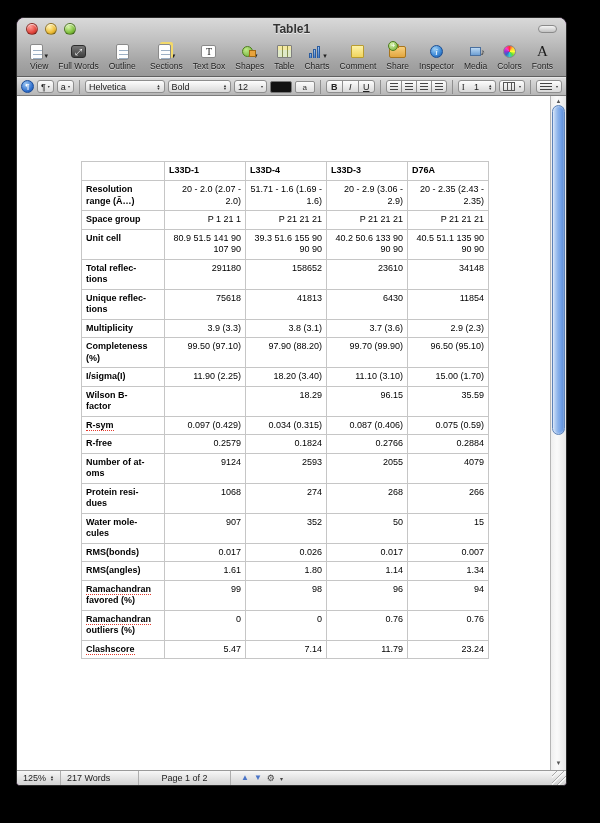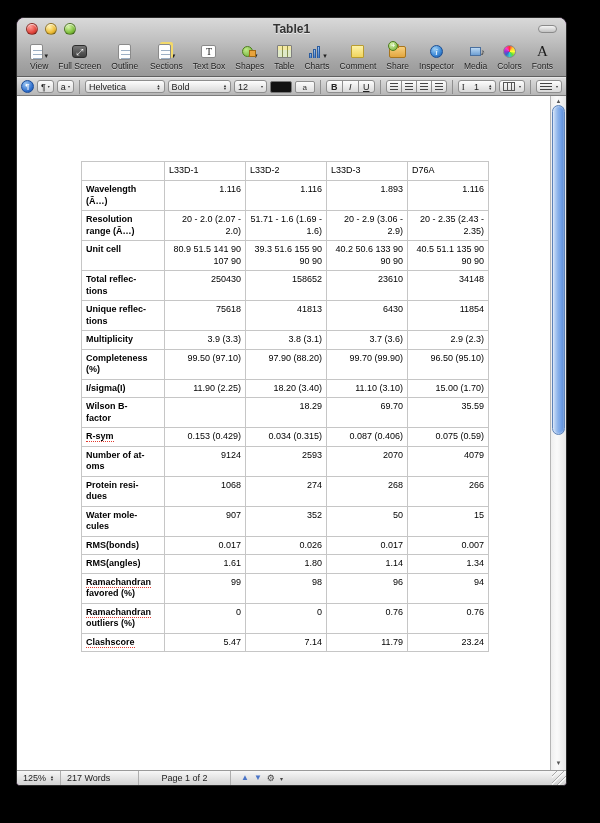--- a/index.html
+++ b/index.html
@@ -85,21 +85,21 @@
   .listicon{width:12px;height:8px;background:repeating-linear-gradient(#444 0 1px,#0000 1px 3px)}
   
   .content{flex:1 1 auto;display:flex;background:#fff;min-height:0}
   .doc{flex:1 1 auto;padding:57px 0 0 64px;overflow:hidden}
   .doc-title{font-size:9.5px;font-weight:bold;color:#000;white-space:pre-wrap}
   .cursor{display:inline-block;width:1px;height:10px;background:#000;vertical-align:-1px;margin-left:1px}
   table.stats{border-collapse:collapse;table-layout:fixed;width:407px;margin-top:8px}
   table.stats col{width:81px}table.stats col.c0{width:83px}
   table.stats td,table.stats th{border:1px solid #c6c6c6;vertical-align:top;
     font-size:9px;line-height:11.5px;padding:3px 4px;color:#000}
-  table.stats th{text-align:left;font-weight:normal;height:19px}
+  table.stats th{text-align:left;font-weight:bold;height:19px}
   td.rlabel{font-weight:bold;text-align:left}
   td.rval{text-align:right}
   .miss{border-bottom:1px dotted var(--c-miss)}
   
   .vscroll{flex:0 0 16px;background:linear-gradient(90deg,#efefef,#fafafa 40%,#e7e7e7);
     border-left:1px solid #b5b5b5;position:relative}
   .vs-arrow{position:absolute;left:0;width:15px;height:10px;text-align:center;font-size:6px;color:#555;line-height:10px}
   .vs-up{top:0}.vs-down{bottom:2px}
   .vs-thumb{position:absolute;left:1px;top:9px;width:13px;height:330px;border-radius:7px;
     background:linear-gradient(90deg,#cfe0f7,#8ab2ea 45%,var(--c-thumb) 75%,#4f82cf);
@@ -140,21 +140,21 @@
           <div class="tb-iconrow">
             <span class="ic ic-page"></span>
             <span class="caret">▾</span>
           </div>
           <div class="tb-label">View</div>
         </div>
         <div class="tb-item">
           <div class="tb-iconrow">
             <span class="ic ic-full">⤢</span>
           </div>
-          <div class="tb-label">Full Screen</div>
+          <div class="tb-label">Full Words</div>
         </div>
         <div class="tb-item">
           <div class="tb-iconrow">
             <span class="ic ic-page"></span>
           </div>
           <div class="tb-label">Outline</div>
         </div>
         <div class="sp-fixed"></div>
         <div class="tb-item">
           <div class="tb-iconrow">
@@ -317,61 +317,60 @@
             <col class="c0">
             <col>
             <col>
             <col>
             <col>
           </colgroup>
         <thead>
             <tr>
               <th></th>
               <th>L33D-1</th>
-              <th>L33D-2</th>
+              <th>L33D-4</th>
               <th>L33D-3</th>
               <th>D76A</th>
             </tr>
           </thead>
         <tbody>
-            <tr>
-              <td class="rlabel">
-                <div><span>Wavelength</span></div>
-                <div><span>(Ã…)</span></div>
-              </td>
-              <td class="rval">1.116</td>
-              <td class="rval">1.116</td>
-              <td class="rval">1.893</td>
-              <td class="rval">1.116</td>
-            </tr>
             <tr>
               <td class="rlabel">
                 <div><span>Resolution</span></div>
                 <div><span>range (Ã…)</span></div>
               </td>
               <td class="rval">20  - 2.0 (2.07 - 2.0)</td>
               <td class="rval">51.71  - 1.6 (1.69 - 1.6)</td>
               <td class="rval">20  - 2.9 (3.06 - 2.9)</td>
               <td class="rval">20  - 2.35 (2.43 - 2.35)</td>
             </tr>
             <tr>
               <td class="rlabel">
+                <div><span>Space group</span></div>
+              </td>
+              <td class="rval">P 1 21 1</td>
+              <td class="rval">P 21 21 21</td>
+              <td class="rval">P 21 21 21</td>
+              <td class="rval">P 21 21 21</td>
+            </tr>
+            <tr>
+              <td class="rlabel">
                 <div><span>Unit cell</span></div>
               </td>
               <td class="rval">80.9 51.5 141 90 107 90</td>
               <td class="rval">39.3 51.6 155 90 90 90</td>
               <td class="rval">40.2 50.6 133 90 90 90</td>
               <td class="rval">40.5 51.1 135 90 90 90</td>
             </tr>
             <tr>
               <td class="rlabel">
                 <div><span>Total reflec-</span></div>
                 <div><span>tions</span></div>
               </td>
-              <td class="rval">250430</td>
+              <td class="rval">291180</td>
               <td class="rval">158652</td>
               <td class="rval">23610</td>
               <td class="rval">34148</td>
             </tr>
             <tr>
               <td class="rlabel">
                 <div><span>Unique reflec-</span></div>
                 <div><span>tions</span></div>
               </td>
               <td class="rval">75618</td>
@@ -407,40 +406,49 @@
               <td class="rval">11.10 (3.10)</td>
               <td class="rval">15.00 (1.70)</td>
             </tr>
             <tr>
               <td class="rlabel">
                 <div><span>Wilson B-</span></div>
                 <div><span>factor</span></div>
               </td>
               <td class="rval"></td>
               <td class="rval">18.29</td>
-              <td class="rval">69.70</td>
+              <td class="rval">96.15</td>
               <td class="rval">35.59</td>
             </tr>
             <tr>
               <td class="rlabel">
                 <div><span class="miss">R-sym</span></div>
               </td>
-              <td class="rval">0.153 (0.429)</td>
+              <td class="rval">0.097 (0.429)</td>
               <td class="rval">0.034 (0.315)</td>
               <td class="rval">0.087 (0.406)</td>
               <td class="rval">0.075 (0.59)</td>
             </tr>
             <tr>
               <td class="rlabel">
+                <div><span>R-free</span></div>
+              </td>
+              <td class="rval">0.2579</td>
+              <td class="rval">0.1824</td>
+              <td class="rval">0.2766</td>
+              <td class="rval">0.2884</td>
+            </tr>
+            <tr>
+              <td class="rlabel">
                 <div><span>Number of at-</span></div>
                 <div><span>oms</span></div>
               </td>
               <td class="rval">9124</td>
               <td class="rval">2593</td>
-              <td class="rval">2070</td>
+              <td class="rval">2055</td>
               <td class="rval">4079</td>
             </tr>
             <tr>
               <td class="rlabel">
                 <div><span>Protein resi-</span></div>
                 <div><span>dues</span></div>
               </td>
               <td class="rval">1068</td>
               <td class="rval">274</td>
               <td class="rval">268</td>

